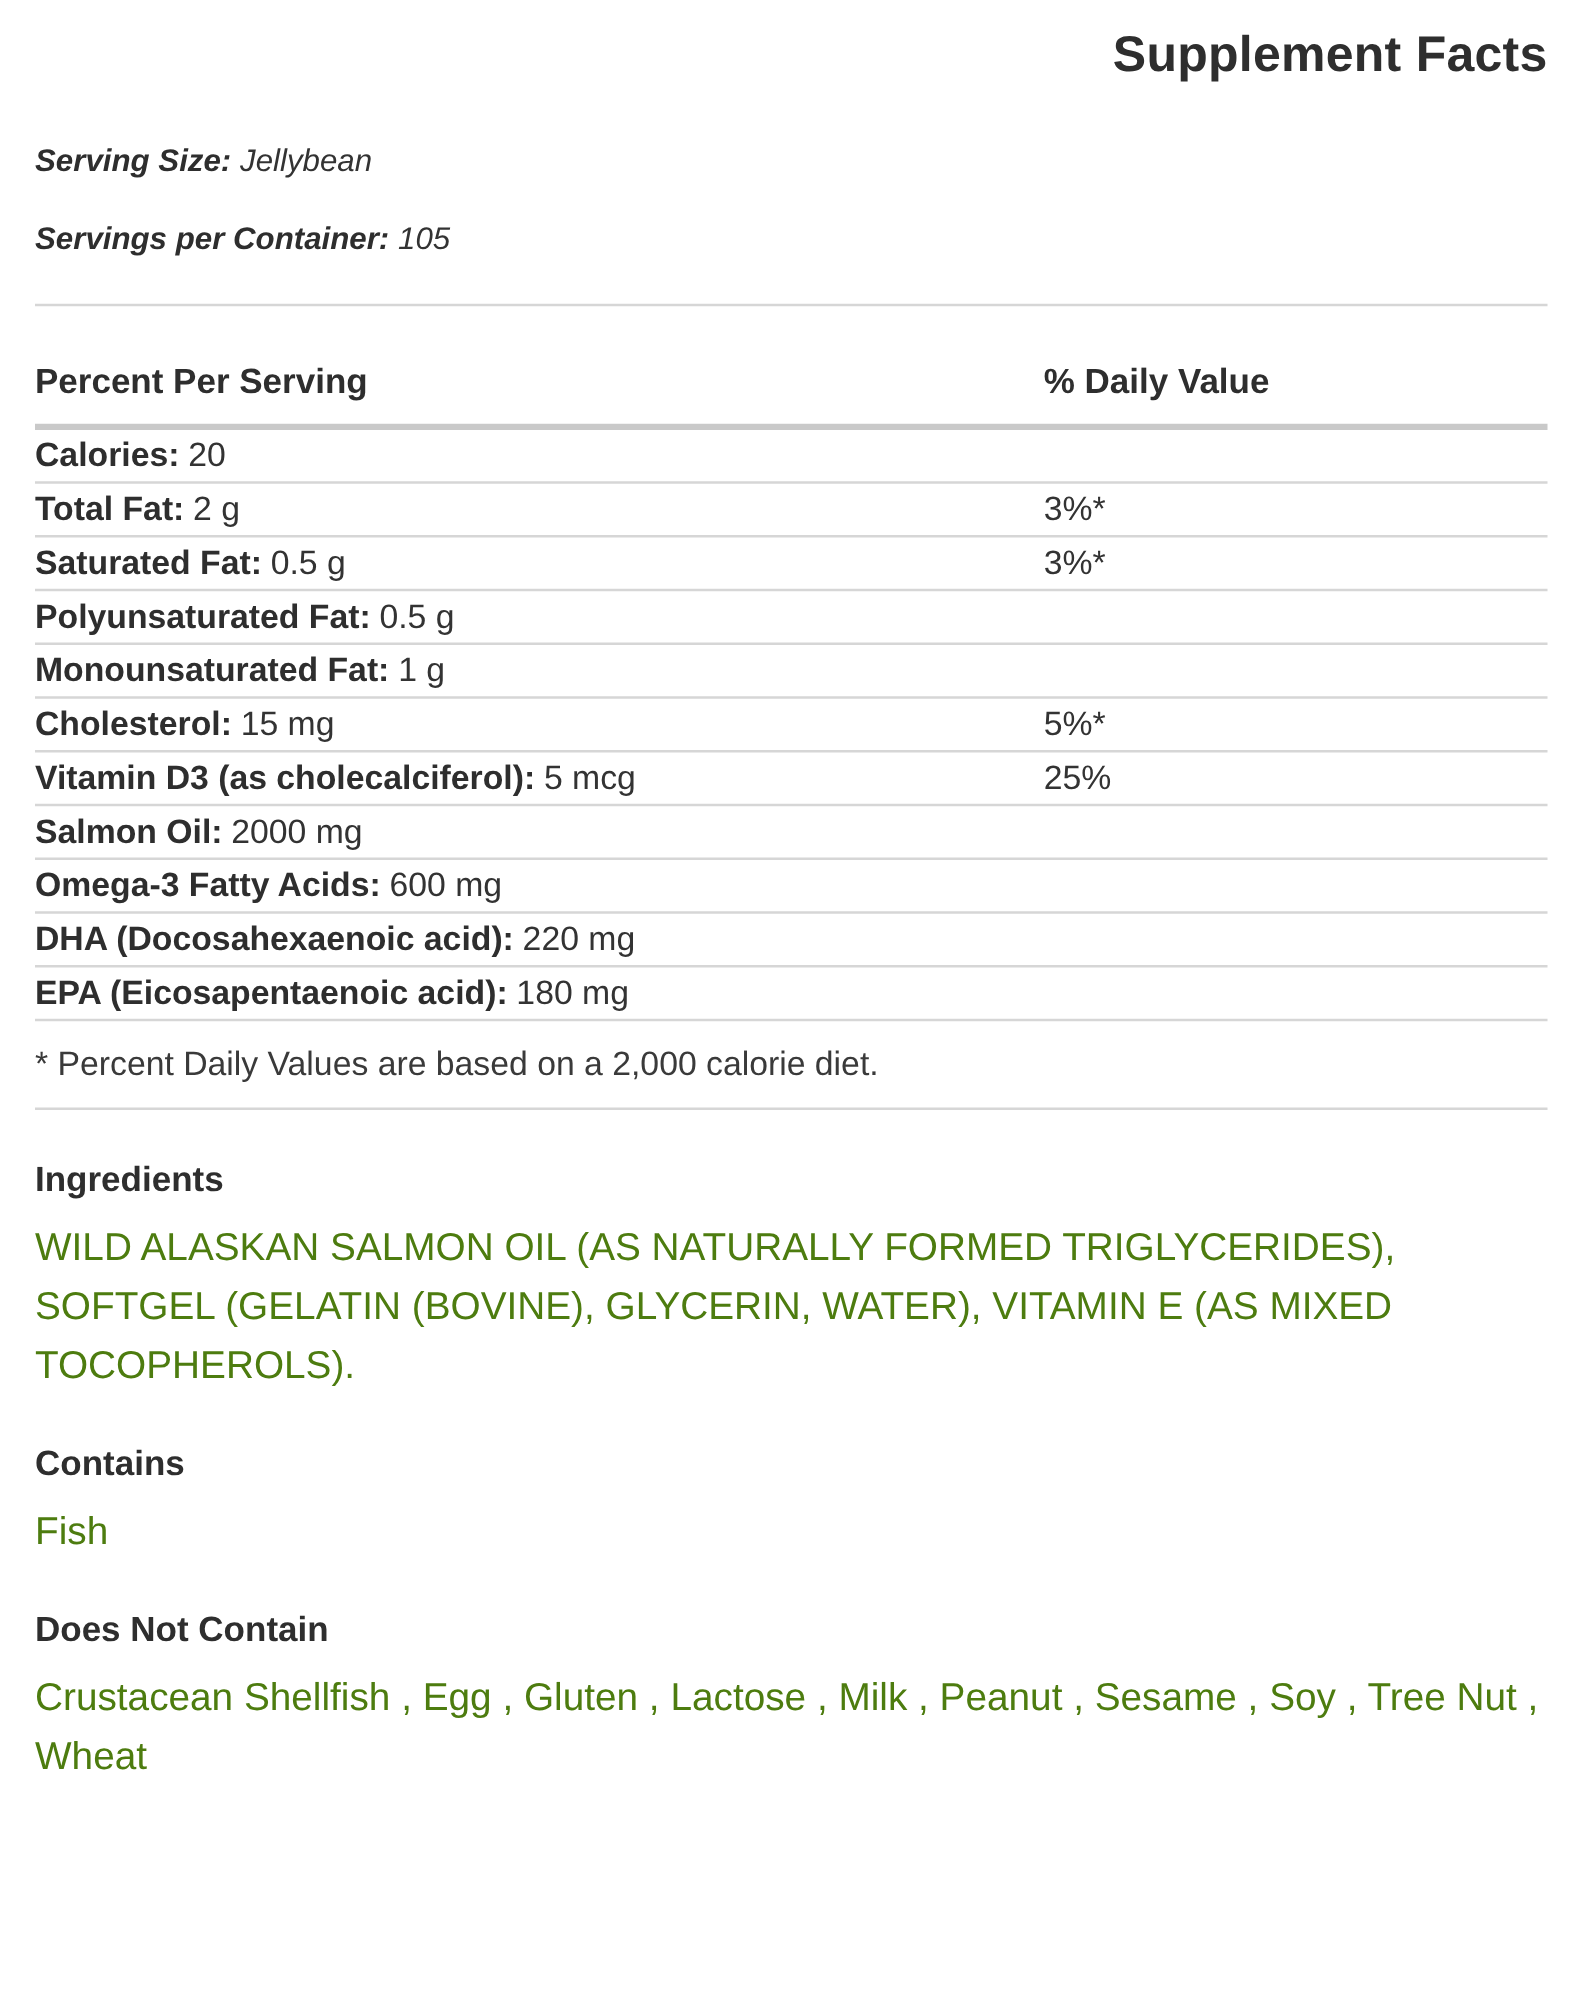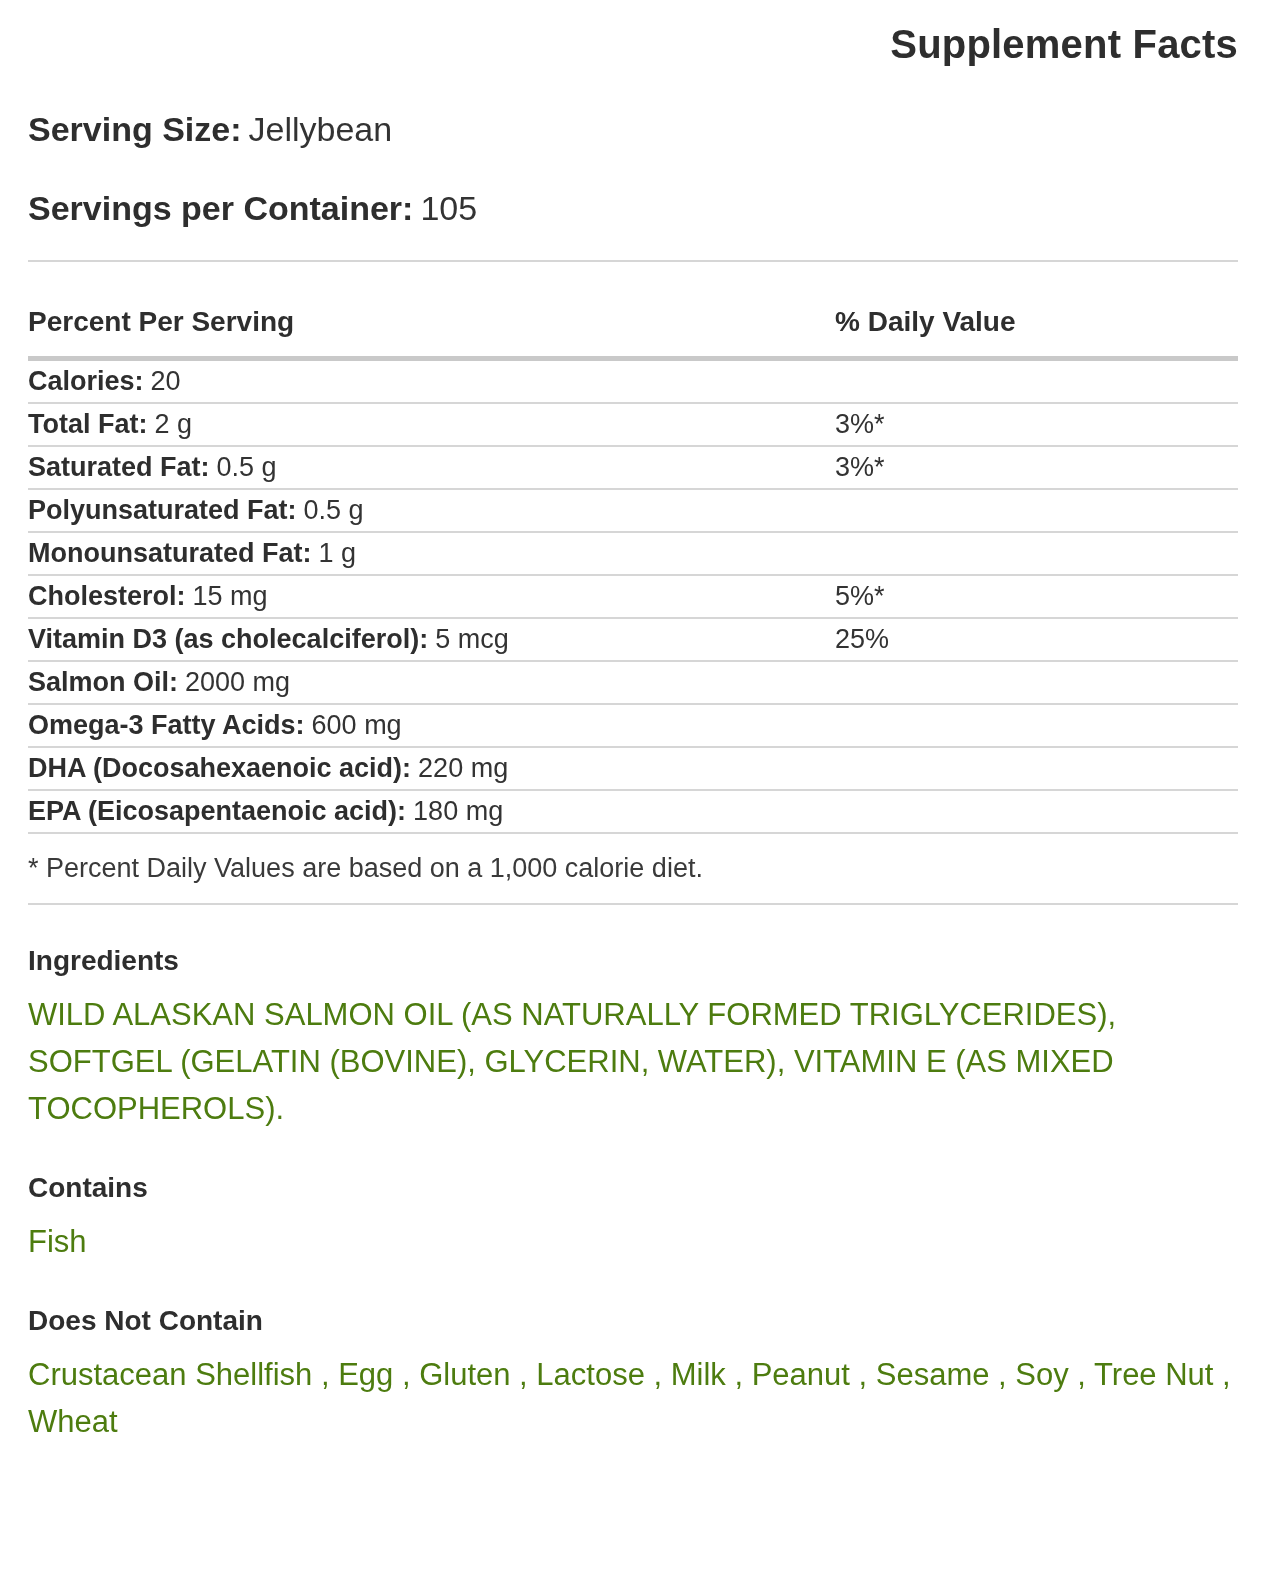--- a/index.html
+++ b/index.html
@@ -8,23 +8,23 @@
     font-family: "Liberation Sans", sans-serif;
     color: #333333;
   }
   .panel { padding: 20px 34px 0 28px; }
 
   .title {
     margin: 0; font-size: 40px; line-height: 48px;
     font-weight: bold; color: #2e2e2e; letter-spacing: 0.2px; text-align: right;
   }
 
-  .meta-line { font-size: 34px; line-height: 31px; }
+  .meta-line { font-size: 25px; line-height: 31px; font-style: italic; }
   .meta-first { margin-top: 46px; }
-  .meta-next  { margin-top: 48px; }
+  .meta-next  { margin-top: 31px; }
   .lbl { font-weight: bold; color: #2e2e2e; margin-right: 7px; }
 
   .divider-top { height: 2px; background: #d6d6d6; margin-top: 36px; }
 
   .col-header {
     display: flex; padding: 44px 0 18px 0;
     font-size: 28px; line-height: 32px; font-weight: bold; color: #2e2e2e;
   }
   .col-header .c1 { flex: 1; }
   .col-header .c2 { width: 403px; }
@@ -114,21 +114,21 @@
   </div>
   <div class="row">
     <div class="c1"><span class="lbl">DHA (Docosahexaenoic acid):</span><span>220 mg</span></div>
     <div class="c2"></div>
   </div>
   <div class="row">
     <div class="c1"><span class="lbl">EPA (Eicosapentaenoic acid):</span><span>180 mg</span></div>
     <div class="c2"></div>
   </div>
 
-  <div class="footnote-row">* Percent Daily Values are based on a 1,000 calorie diet.</div>
+  <div class="footnote-row">* Percent Daily Values are based on a 2,000 calorie diet.</div>
 
   <div>
     <div class="section-heading">Ingredients</div>
     <div class="section-body">WILD ALASKAN SALMON OIL (AS NATURALLY FORMED TRIGLYCERIDES), SOFTGEL (GELATIN (BOVINE), GLYCERIN, WATER), VITAMIN E (AS MIXED TOCOPHEROLS).</div>
   </div>
 
   <div>
     <div class="section-heading">Contains</div>
     <div class="section-body">Fish</div>
   </div>

